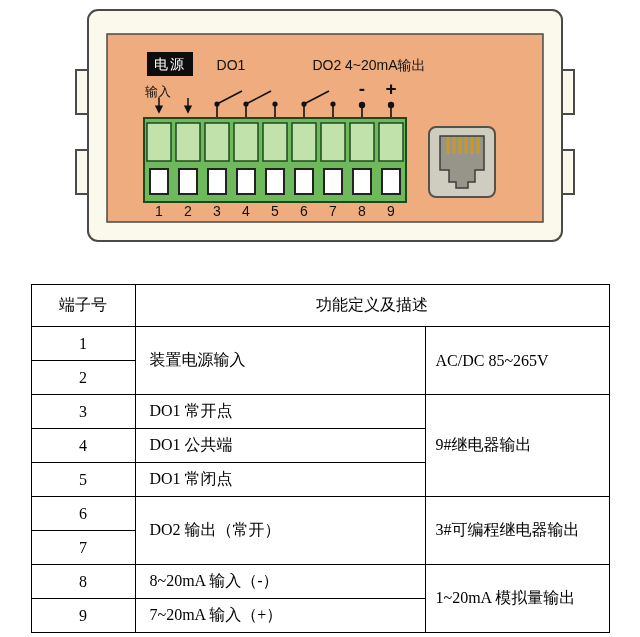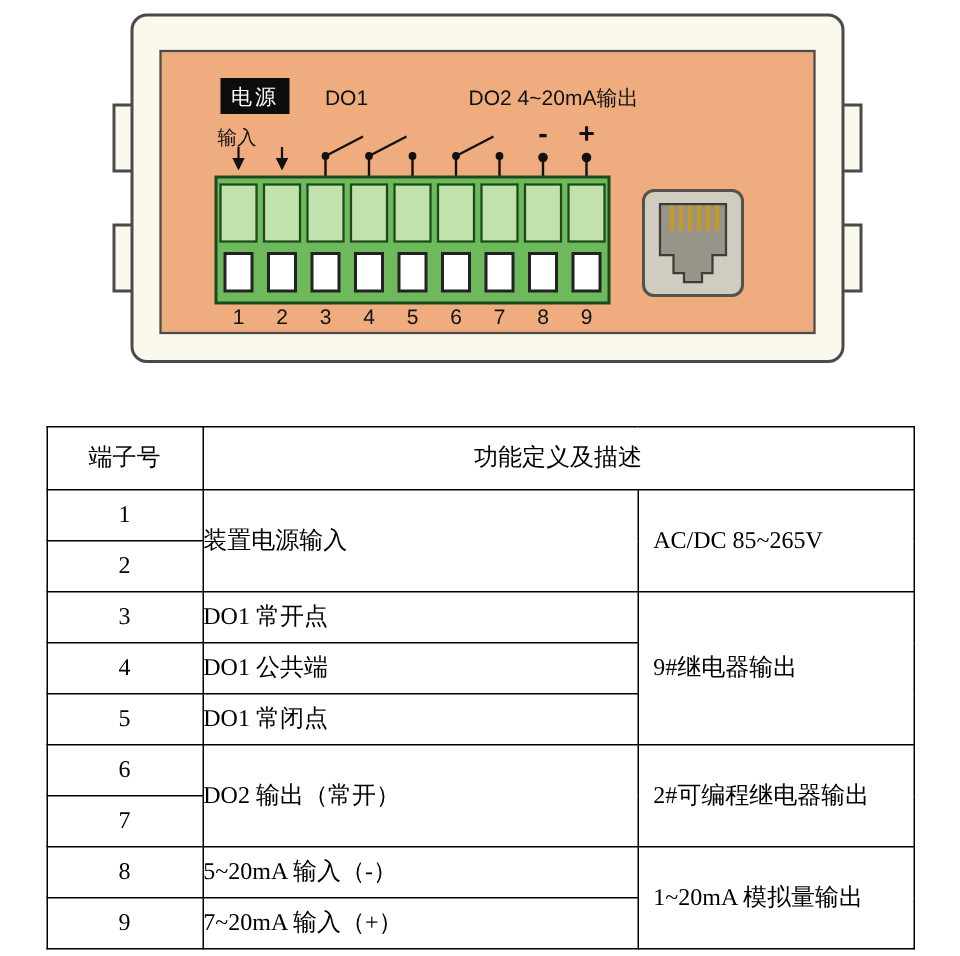--- a/index.html
+++ b/index.html
@@ -24,21 +24,21 @@
     table-layout: fixed;
     font-family: "Liberation Serif", serif;
     font-size: 16px;
     color: #000;
     border: 1.5px solid #000;
   }
   .fn-table th, .fn-table td { border: 1px solid #000; font-weight: normal; }
   .fn-table tr { height: 34px; }
   .fn-table tr.hdr { height: 42px; }
   .fn-table th, .fn-table td.num { text-align: center; }
-  .fn-table td.desc { text-align: left; }
+  .fn-table td.desc { text-align: left; padding-left: 14px; }
   .fn-table td.note { text-align: left; padding-left: 10px; margin-left: 30px; }
 </style>
 </head>
 <body>
 
 <div class="stage">
 
   <div class="diagram-wrap">
     <svg width="640" height="256" viewBox="0 0 640 256">
       <defs>
@@ -178,28 +178,28 @@
         <td class="num">4</td>
         <td class="desc">DO1 公共端</td>
       </tr>
       <tr>
         <td class="num">5</td>
         <td class="desc">DO1 常闭点</td>
       </tr>
       <tr>
         <td class="num">6</td>
         <td class="desc" rowspan="2">DO2 输出（常开）</td>
-        <td class="note" rowspan="2">2#可编程继电器输出</td>
+        <td class="note" rowspan="2">3#可编程继电器输出</td>
       </tr>
       <tr>
         <td class="num">7</td>
       </tr>
       <tr>
         <td class="num">8</td>
-        <td class="desc">5~20mA 输入（-）</td>
+        <td class="desc">8~20mA 输入（-）</td>
         <td class="note" rowspan="2">1~20mA 模拟量输出</td>
       </tr>
       <tr>
         <td class="num">9</td>
         <td class="desc">7~20mA 输入（+）</td>
       </tr>
     </tbody>
   </table>
 
 </div>

